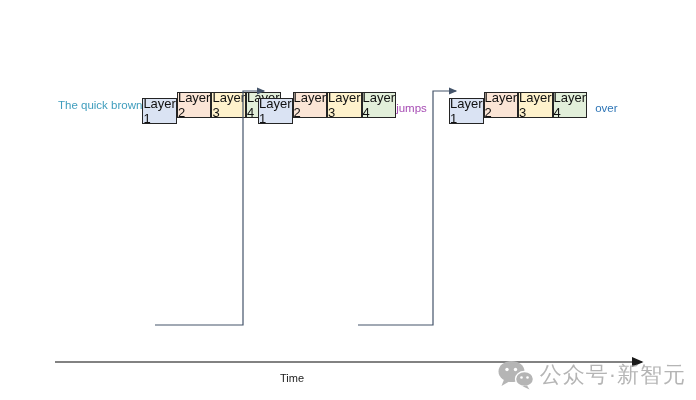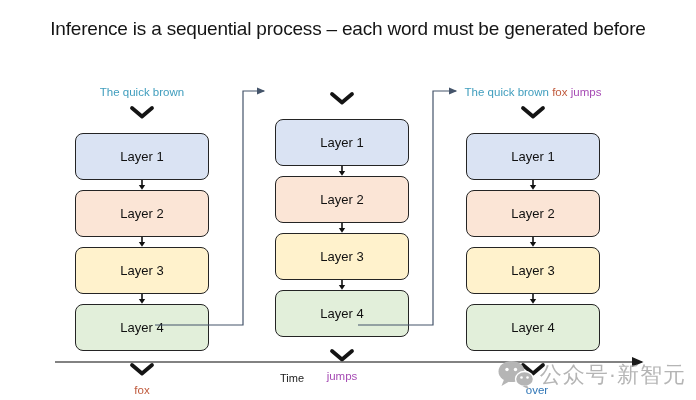--- a/index.html
+++ b/index.html
@@ -10,29 +10,29 @@
     font-family:"Liberation Sans", sans-serif;
     overflow:hidden;
   }
   .title {
     position:absolute; top:15px; left:0; right:0;
     text-align:center; color:#151515;
     font-size:19px; line-height:27px; letter-spacing:-0.2px;
   }
   .column {
     position:absolute; top:85px; width:168px;
-    display:flex; flex-direction:column; align-items:center;
+    display:flex; flex-direction:row; align-items:center;
   }
   .input-text {
     height:14px; font-size:11.5px; white-space:nowrap; line-height:14px;
   }
   .chevron-top { margin-top:6px; }
   .layer-box {
-    width:134px; height:47px; margin-top:0;
-    border:1.4px solid #242424; border-radius:8px;
+    width:134px; height:26px; margin-top:0;
+    border:1.4px solid #242424; border-radius:0;
     display:flex; align-items:center; justify-content:center;
     font-size:13px; color:#111;
   }
   .layer-box.first { margin-top:13px; }
   .interbox-arrow { height:10px; display:block; }
   .chevron-bottom { margin-top:11px; }
   .output-word { margin-top:6px; font-size:11.5px; line-height:14px; }
   .overlay-svg {
     position:absolute; left:0; top:0; width:696px; height:400px;
     pointer-events:none;
@@ -44,21 +44,20 @@
   .watermark {
     position:absolute; right:10px; bottom:10px;
     display:flex; align-items:center; gap:6px;
   }
   .watermark-text { font-size:22px; letter-spacing:1px; }
 </style>
 </head>
 <body>
 
 <div class="title">
-  <div>Inference is a sequential process – each word must be generated before</div>
 </div>
 
 <div class="column" style="left:58px">
   <div class="input-text">
     <span style="color: rgb(63, 157, 189);">The quick brown</span>
   </div>
   <svg class="chevron-top" width="28" height="15" viewBox="0 0 28 15">
     <path d="M4 3 L14 11.5 L24 3" fill="none" stroke="#141414" stroke-width="3.8" stroke-linecap="round" stroke-linejoin="round"></path>
   </svg>
   <div class="layer-box first" style="background-color: rgb(218, 227, 243);">
@@ -119,23 +118,20 @@
   <div class="layer-box" style="background-color: rgb(226, 239, 218);">
       <span>Layer 4</span>
     </div>
   <svg class="chevron-bottom" width="28" height="15" viewBox="0 0 28 15">
     <path d="M4 3 L14 11.5 L24 3" fill="none" stroke="#141414" stroke-width="3.8" stroke-linecap="round" stroke-linejoin="round"></path>
   </svg>
   <div class="output-word" style="color: rgb(166, 75, 180);">jumps</div>
 </div>
 
 <div class="column" style="left:449px">
-  <div class="input-text">
-    <span style="color: rgb(63, 157, 189);">The quick brown</span><span style="color: rgb(192, 90, 60);"> fox</span><span style="color: rgb(166, 75, 180);"> jumps</span>
-  </div>
   <svg class="chevron-top" width="28" height="15" viewBox="0 0 28 15">
     <path d="M4 3 L14 11.5 L24 3" fill="none" stroke="#141414" stroke-width="3.8" stroke-linecap="round" stroke-linejoin="round"></path>
   </svg>
   <div class="layer-box first" style="background-color: rgb(218, 227, 243);">
       <span>Layer 1</span>
     </div>
   <svg class="interbox-arrow" width="12" height="10" viewBox="0 0 12 10">
       <line x1="6" y1="0" x2="6" y2="5.5" stroke="#111" stroke-width="1.6"></line>
       <polygon points="2.8,5 9.2,5 6,9.8" fill="#111"></polygon>
     </svg>

